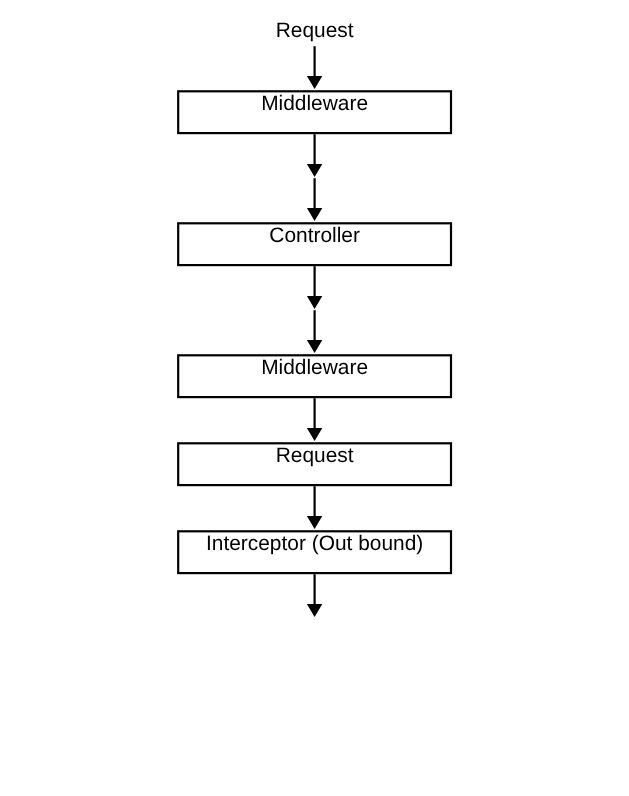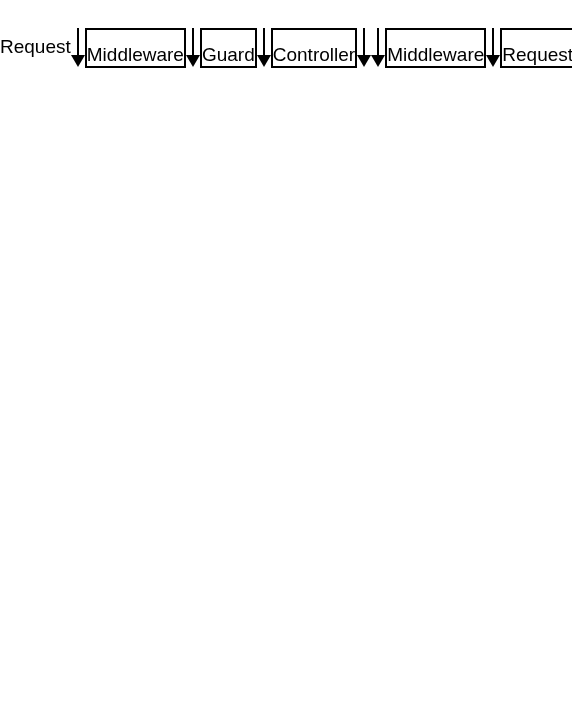--- a/index.html
+++ b/index.html
@@ -9,36 +9,36 @@
     }
     body {
       font-family: Arial, Helvetica, sans-serif;
       background: #ffffff;
       width: 572px;
       height: 724px;
       position: relative;
     }
     .flowchart {
       display: flex;
-      flex-direction: row;
+      flex-direction: column;
       align-items: center;
-      padding-top: 28px;
+      padding-top: 18px;
     }
     .start-label {
       font-size: 19px;
       color: #000;
       margin-bottom: 2px;
     }
     .box {
       border: 2px solid #000;
       background: #fff;
       width: 250px;
       height: 40px;
       display: flex;
-      align-items: flex-end;
+      align-items: flex-start;
       justify-content: center;
       font-size: 19px;
       color: #000;
     }
     .arrow {
       display: flex;
       flex-direction: column;
       align-items: center;
       height: 40px;
       justify-content: flex-start;
@@ -70,23 +70,20 @@
 
   <div class="box">
     <span>Middleware</span>
   </div>
 
   <div class="arrow">
     <div class="arrow-line"></div>
     <div class="arrow-head"></div>
   </div>
 
-  <div class="box">
-    <span>Guard</span>
-  </div>
 
   <div class="arrow">
     <div class="arrow-line"></div>
     <div class="arrow-head"></div>
   </div>
 
   <div class="box">
     <span>Controller</span>
   </div>
 
@@ -112,19 +109,22 @@
 
   <div class="box">
     <span>Request</span>
   </div>
 
   <div class="arrow">
     <div class="arrow-line"></div>
     <div class="arrow-head"></div>
   </div>
 
+  <div class="box">
+    <span>Interceptor (Out bound)</span>
+  </div>
 
   <div class="arrow">
     <div class="arrow-line"></div>
     <div class="arrow-head"></div>
   </div>
 
 </div>
 
 </body></html>

